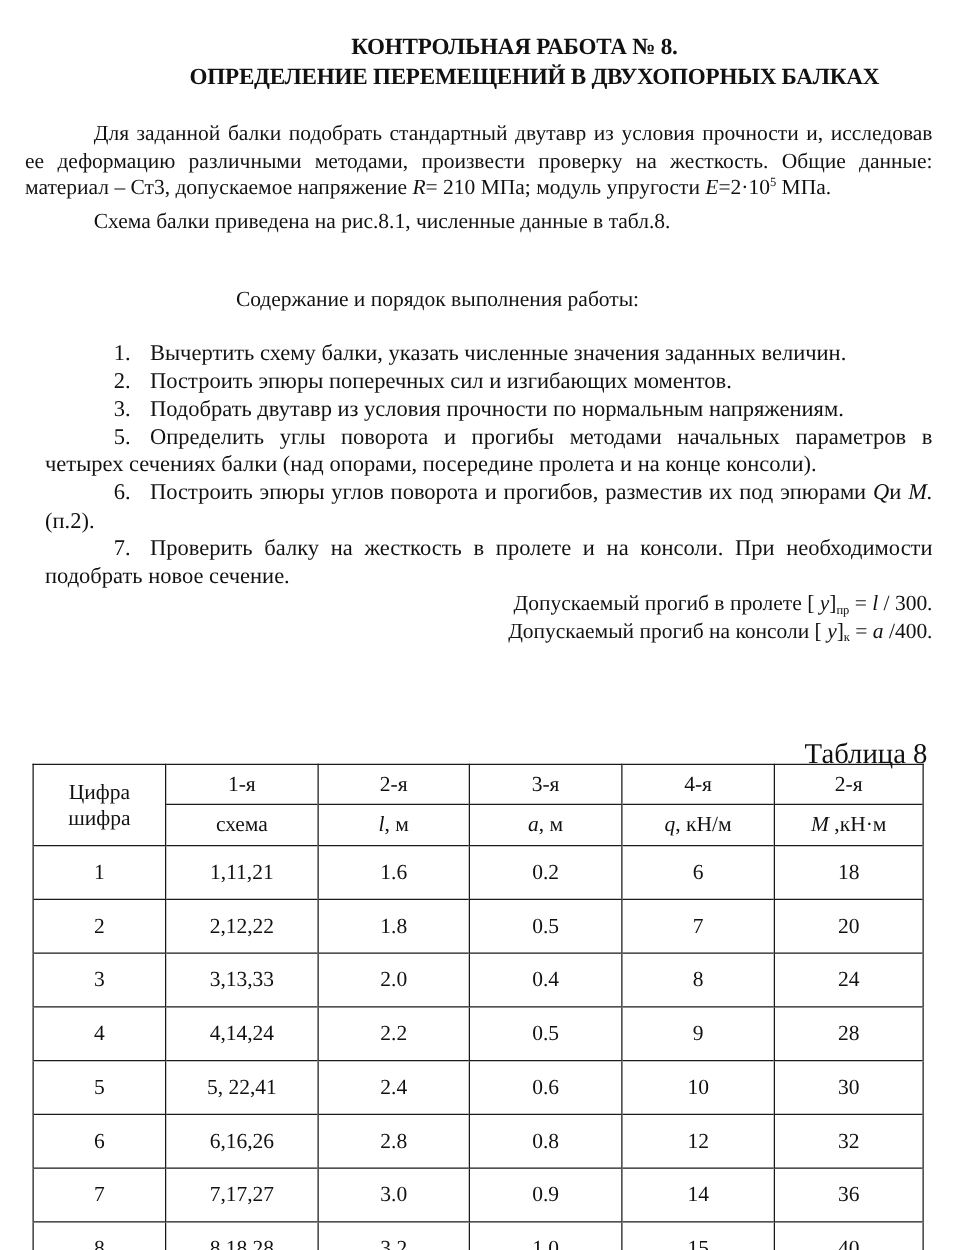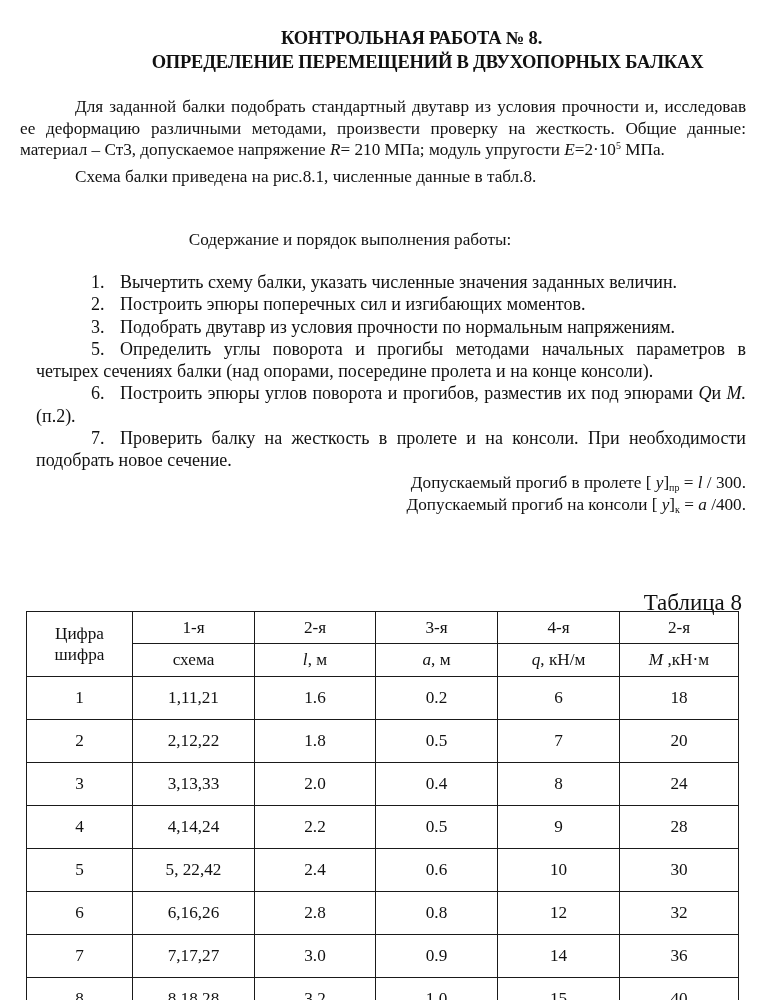--- a/index.html
+++ b/index.html
@@ -136,21 +136,21 @@
         <tr class="row">
           <td>4</td>
           <td>4,14,24</td>
           <td>2.2</td>
           <td>0.5</td>
           <td>9</td>
           <td>28</td>
         </tr>
         <tr class="row">
           <td>5</td>
-          <td>5, 22,42</td>
+          <td>5, 22,41</td>
           <td>2.4</td>
           <td>0.6</td>
           <td>10</td>
           <td>30</td>
         </tr>
         <tr class="row">
           <td>6</td>
           <td>6,16,26</td>
           <td>2.8</td>
           <td>0.8</td>

